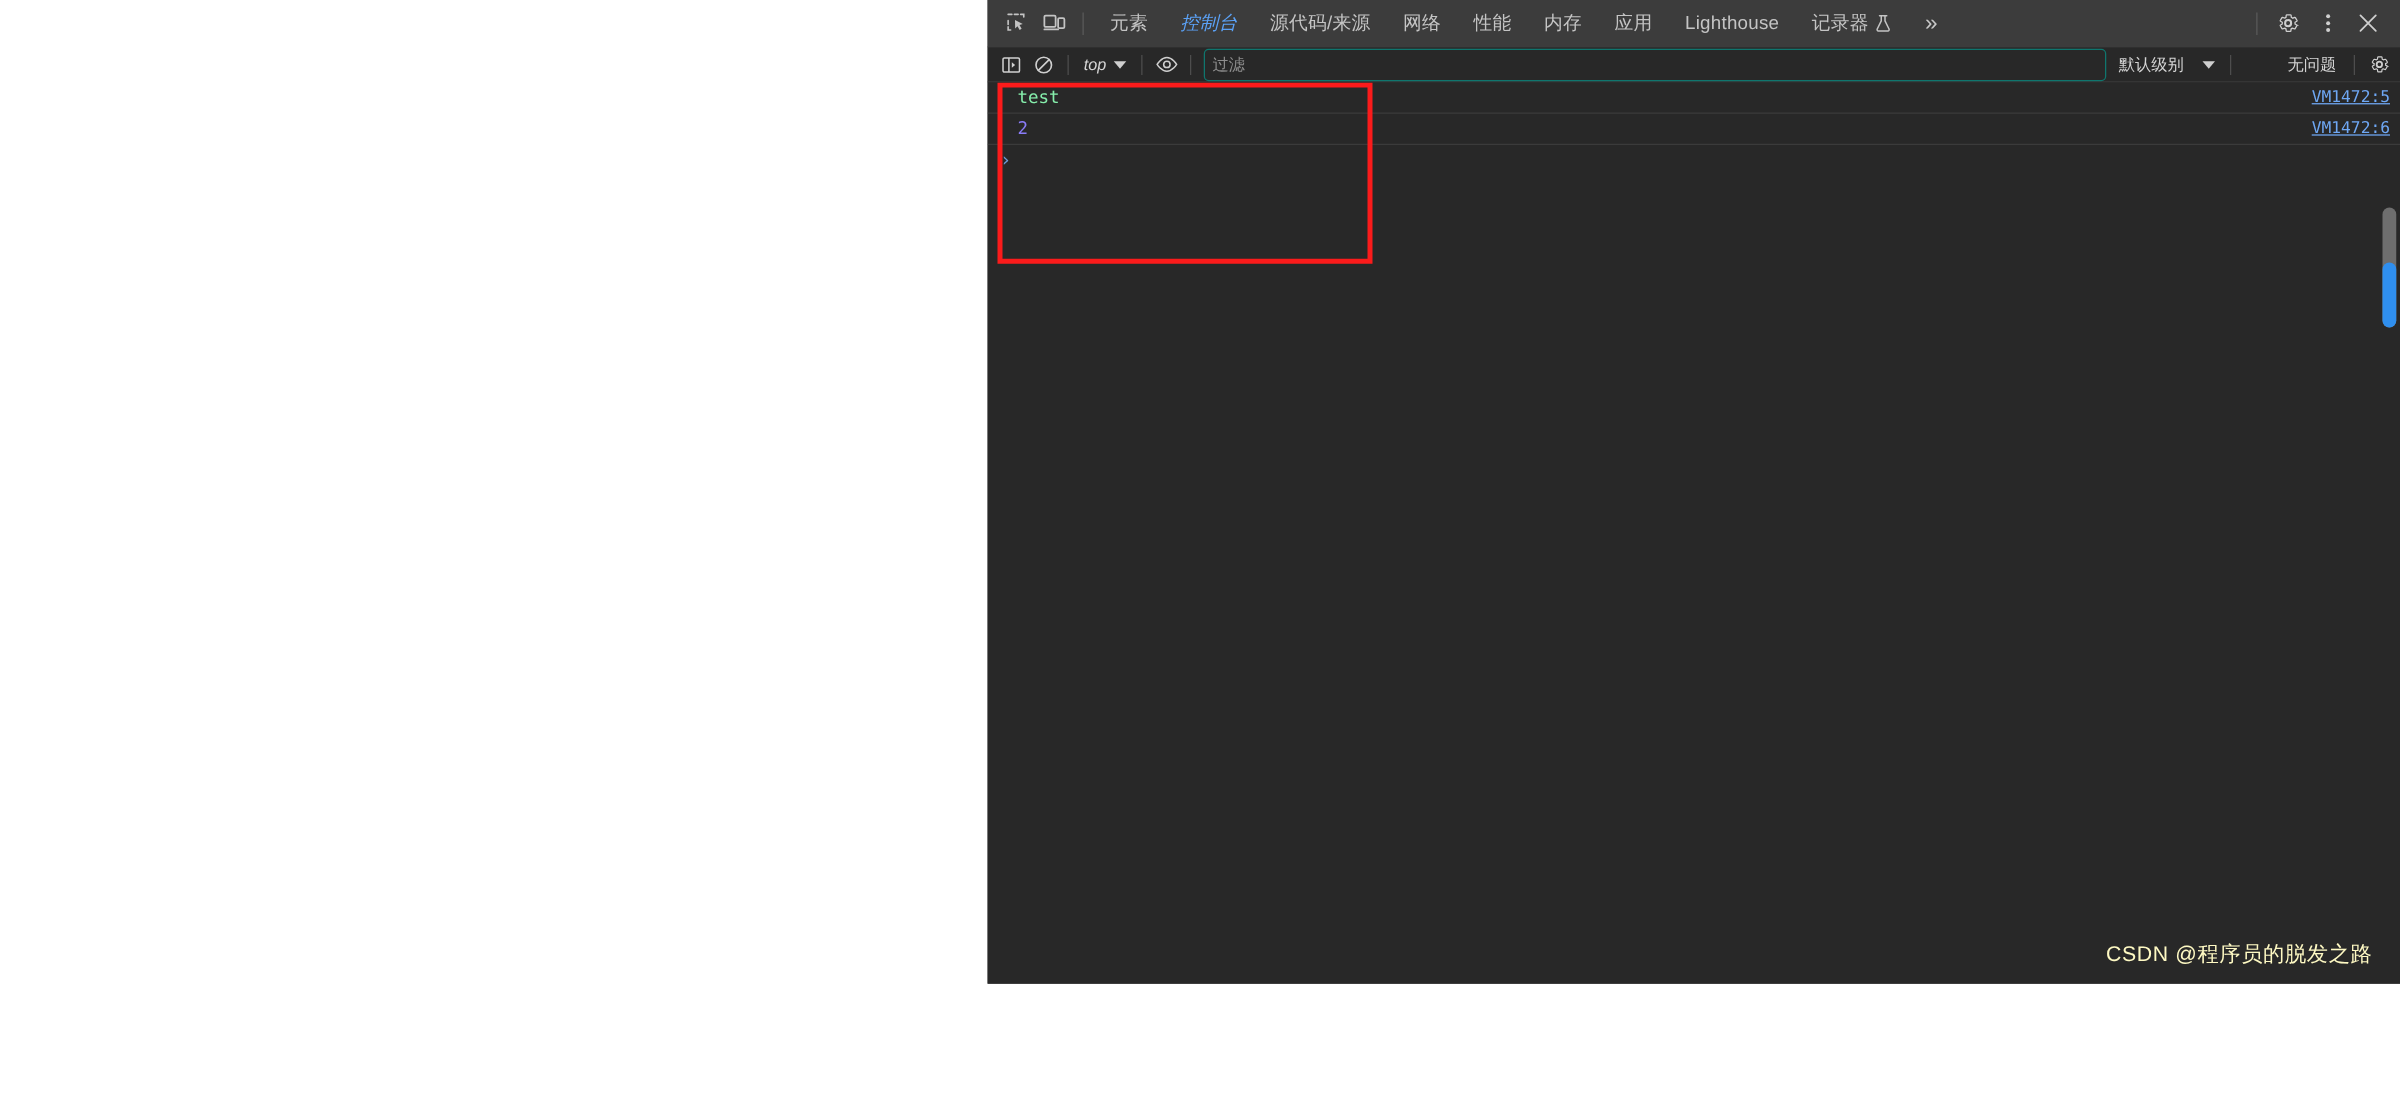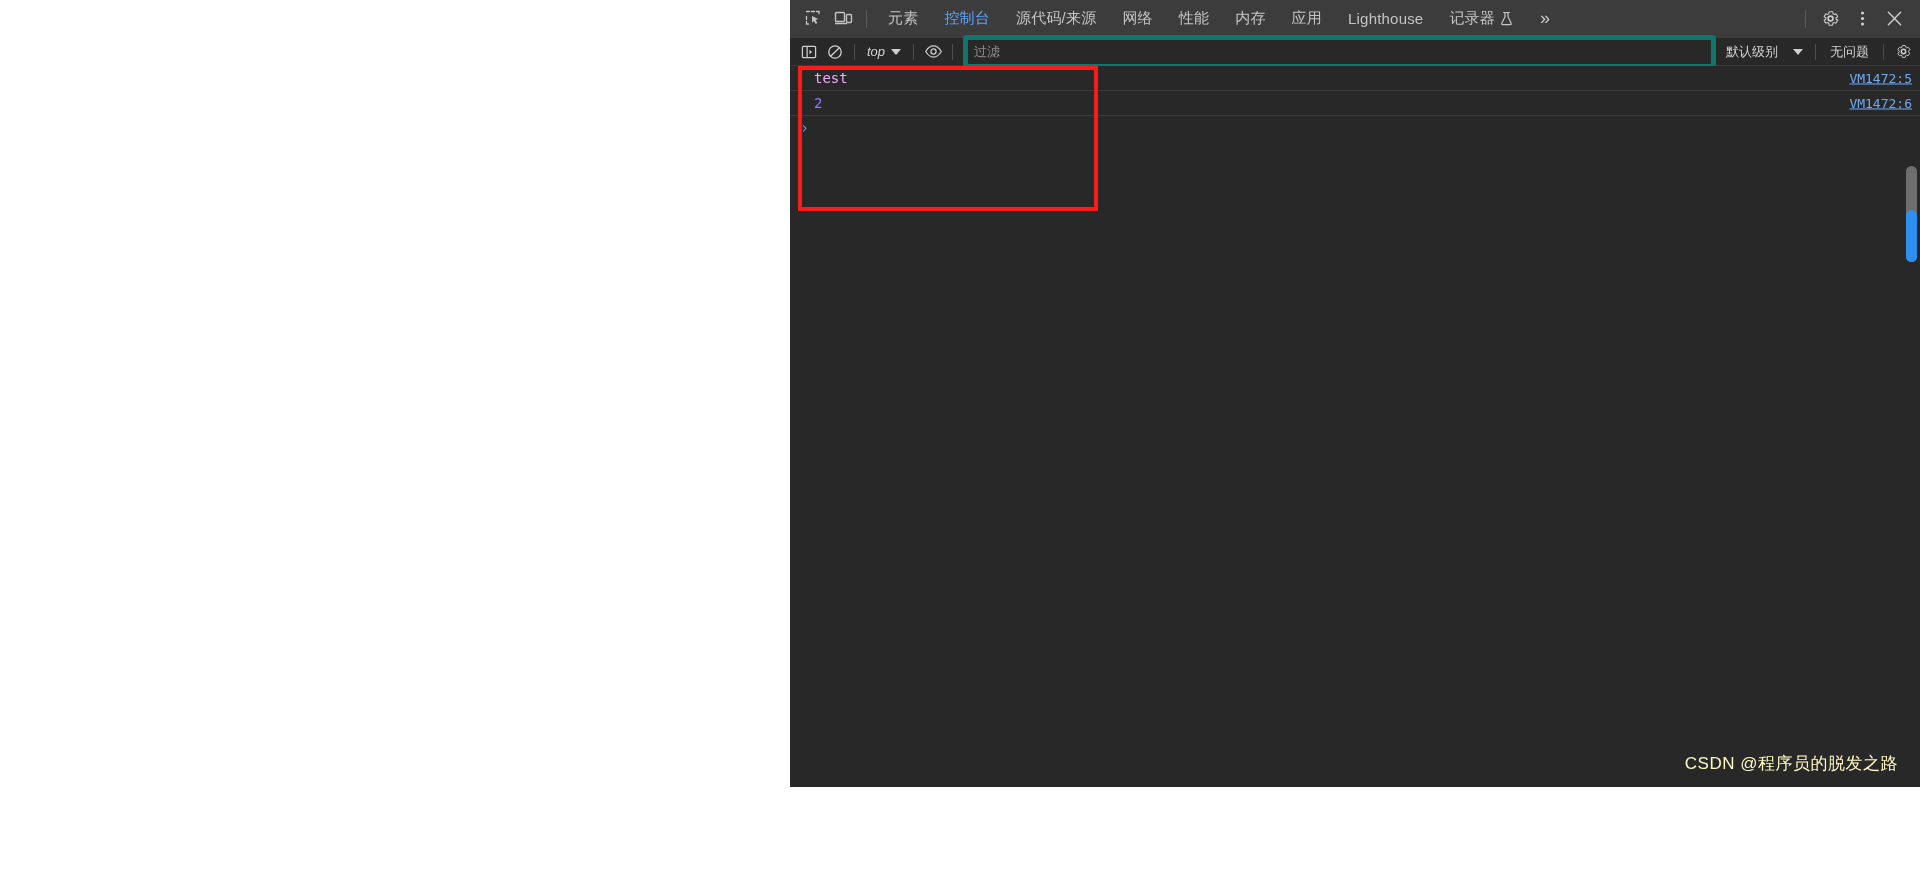--- a/index.html
+++ b/index.html
@@ -70,21 +70,21 @@
     height: 38px;
     display: flex;
     align-items: center;
     padding: 0 13px;
     color: #c4c4c4;
     font-size: 15px;
     white-space: nowrap;
     cursor: pointer;
     letter-spacing: .2px;
   }
-  .tab.active { color: #5ba2f7; }
+  .tab.active { color: #5ba2f7; font-style: italic; }
   .tab .flask { margin-left: 5px; display: inline-flex; }
   .tab-overflow {
     color: #c9c9c9;
     font-size: 18px;
     padding: 0 14px;
     height: 38px;
     display: flex;
     align-items: center;
     cursor: pointer;
     letter-spacing: -1px;
@@ -143,21 +143,21 @@
     border-left: 5px solid transparent;
     border-right: 5px solid transparent;
     border-top: 6px solid #cfcfcf;
   }
   .filter-wrap {
     flex: 1 1 auto;
     min-width: 0;
     height: 21px;
     margin: 0 4px;
     background: #282828;
-    border: 5px solid #0f766e;
+    border: 1px solid #0f766e;
     border-radius: 4px;
     display: flex;
     align-items: center;
     padding: 12px 6px;
   }
   .filter-input {
     width: 100%;
     background: transparent;
     border: none;
     outline: none;
@@ -175,41 +175,42 @@
   }
   .issues {
     color: #d4d4d4;
     font-size: 13px;
     padding: 0 8px;
     height: 21px;
     display: flex; align-items: center;
     border-radius: 3px;
     cursor: pointer;
     white-space: nowrap;
+    margin-left: 31px;
   }
 
   
   .console-body {
     flex: 1 1 auto;
     position: relative;
     background: #282828;
     overflow: hidden;
   }
   .msg-row {
     position: relative;
     min-height: 25px;
     display: flex;
     align-items: center;
     border-bottom: 1px solid #3b3b3b;
     padding: 3px 0 3px 24px;
   }
   .msg-text {
     font-family: "DejaVu Sans Mono", "Liberation Mono", monospace;
     font-size: 14px;
-    color: #f0abfc;
+    color: #86efac;
     white-space: pre;
   }
   .msg-text.number { color: #8a7cf8; }
   .msg-link {
     position: absolute;
     right: 8px;
     top: 50%;
     transform: translateY(-50%);
     font-family: "DejaVu Sans Mono", "Liberation Mono", monospace;
     font-size: 13px;

